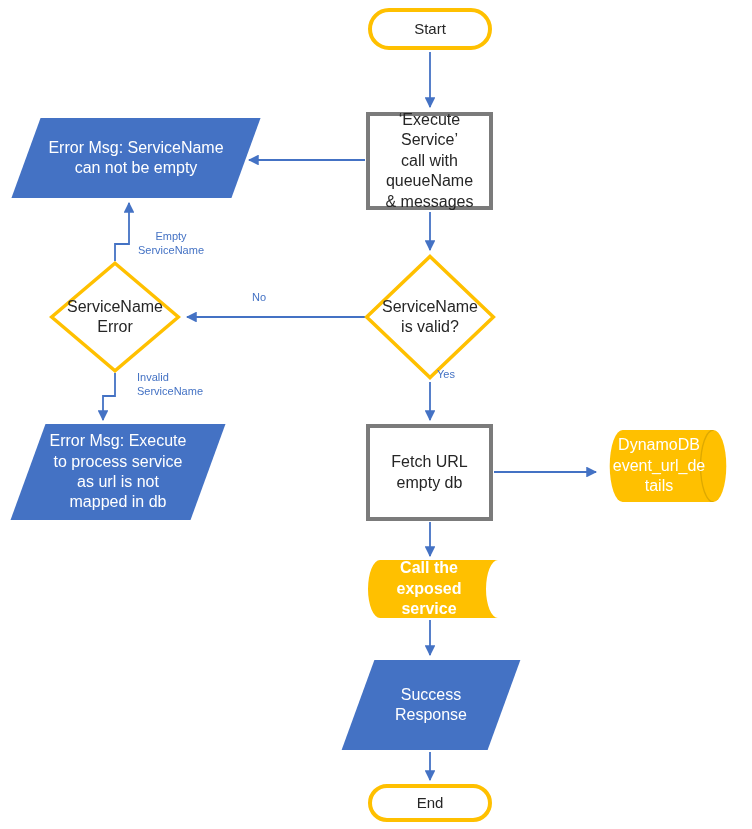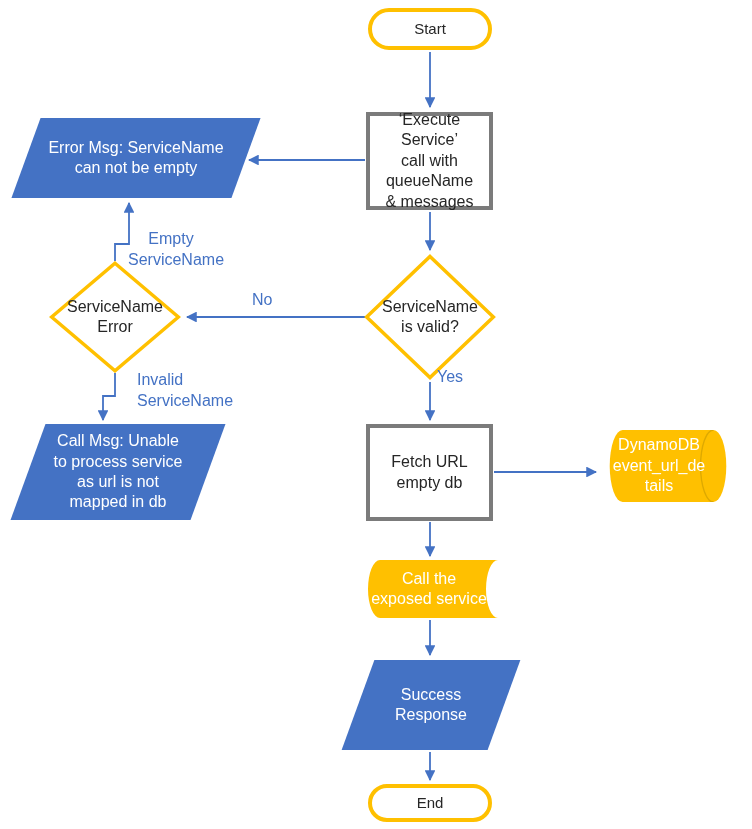--- a/index.html
+++ b/index.html
@@ -19,21 +19,21 @@
   .shape-label.light { color:#ffffff; }
   .shape-label.big { font-size:15px; }
   .shape-label.break { word-break:break-all; }
   .stadium { border:4px solid #FFC000; border-radius:999px; background:#fff;justify-content:center; }
   .proc { border:4px solid #7B7B7B; background:#fff; }
   .para-bg {
     position:absolute; inset:0; background:#4472C4; transform:skewX(-20deg); z-index:1;
   }
   .svg-shape { position:absolute; inset:0; width:100%; height:100%; z-index:1; }
   .edge-label {
-    position:absolute; color:#4472C4; font-size:16px; line-height:1.3; z-index:3;
+    position:absolute; color:#4472C4; font-size:11px; line-height:1.3; z-index:3;
   }
   .edge-label.center { text-align:center; }
 </style>
 </head>
 <body>
 
 <div class="canvas">
 
   <svg class="layer" width="752" height="829" viewBox="0 0 752 829">
     <defs>
@@ -84,41 +84,41 @@
   <div class="shape" style="left:49px;top:261px;width:132px;height:112px;">
     <svg class="svg-shape" viewBox="0 0 100 100" preserveAspectRatio="none">
       <polygon points="50,2 98,50 50,98 2,50" fill="#ffffff" stroke="#FFC000" stroke-width="3.5" vector-effect="non-scaling-stroke"></polygon>
     </svg>
     <span class="shape-label">ServiceName
 Error</span>
   </div>
 
   <div class="shape" style="left:28px;top:424px;width:180px;height:96px;">
     <div class="para-bg"></div>
-    <span class="shape-label light">Call Msg: Unable
+    <span class="shape-label light">Error Msg: Execute
 to process service
 as url is not
 mapped in db</span>
   </div>
 
   <div class="shape proc" style="left:366px;top:424px;width:127px;height:97px;">
     <span class="shape-label">Fetch URL
 empty db</span>
   </div>
 
   <div class="shape" style="left:600px;top:430px;width:136px;height:72px;padding-right:18px;">
     <svg class="svg-shape" width="136" height="84" viewBox="0 0 136 84">
       <path d="M15,0 H121 A15,42 0 0 1 121,84 H15 A15,42 0 0 1 15,0 Z" fill="#FFC000"></path>
       <path d="M121,0 A15,42 0 0 0 121,84" fill="none" stroke="#DEA900" stroke-width="1.6"></path>
     </svg>
     <span class="shape-label light break" style="max-width:96px;">DynamoDB
 event_url_details</span>
   </div>
 
-  <div class="shape" style="left:368px;top:560px;width:130px;height:58px;padding-right:8px;">
+  <div class="shape" style="left:368px;top:560px;width:130px;height:58px;padding-right:8px;font-weight:bold;">
     <svg class="svg-shape" width="130" height="58" viewBox="0 0 130 58">
       <path d="M12,0 H130 A12,29 0 0 0 130,58 H12 A12,29 0 0 1 12,0 Z" fill="#FFC000"></path>
     </svg>
     <span class="shape-label light">Call the
 exposed service</span>
   </div>
 
   <div class="shape" style="left:358px;top:660px;width:146px;height:90px;">
     <div class="para-bg"></div>
     <span class="shape-label light">Success

